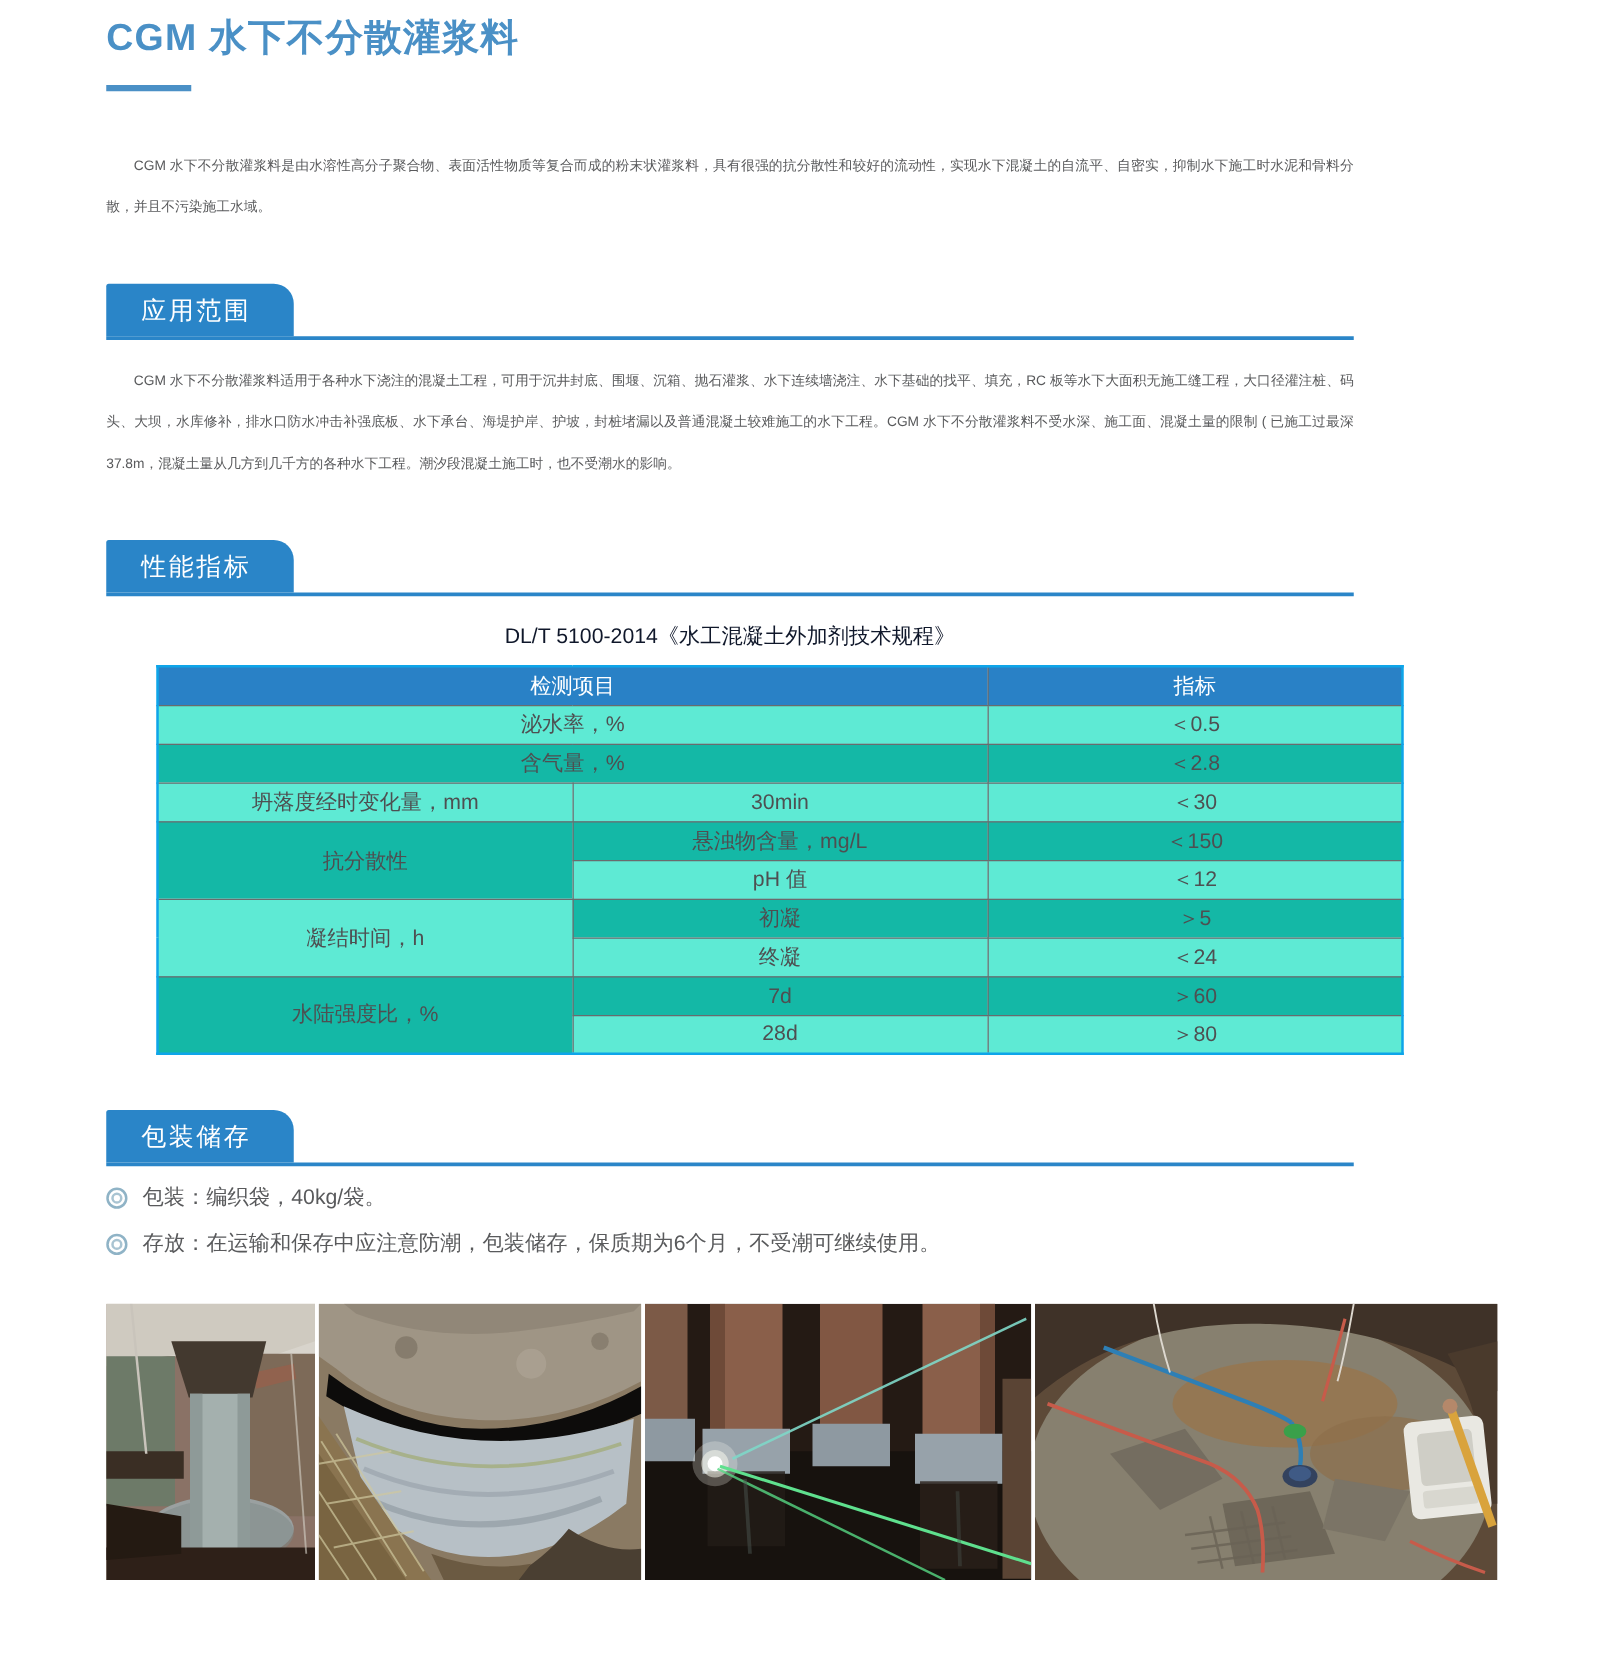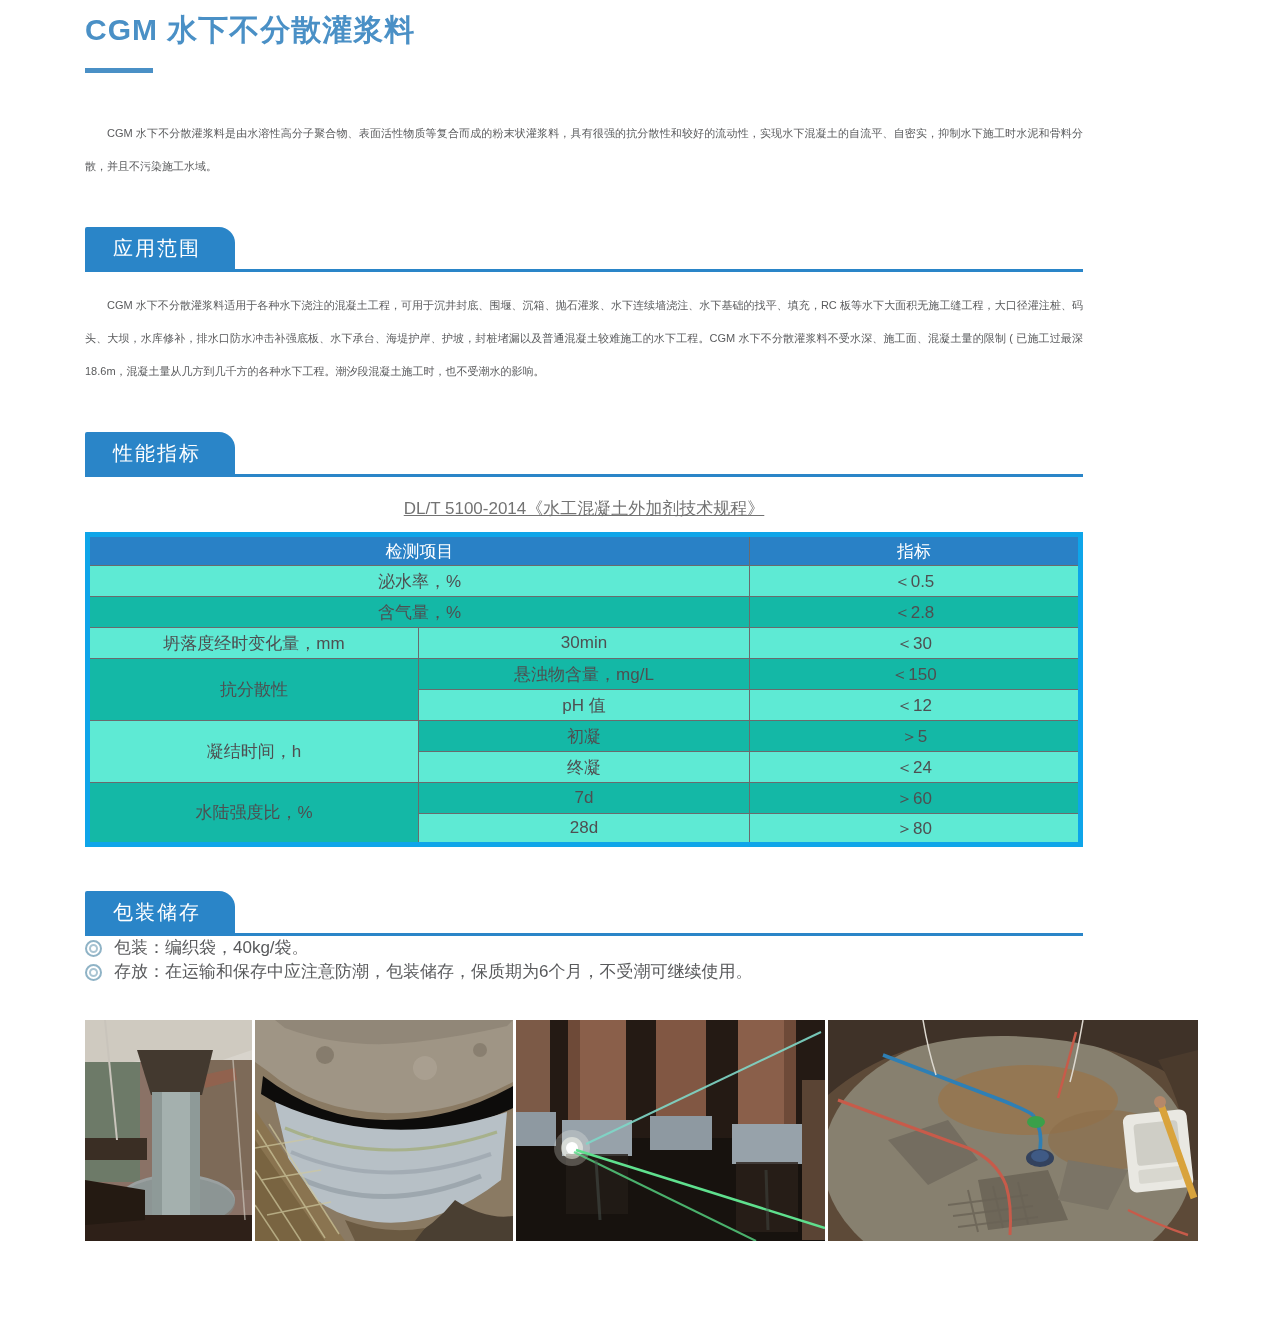--- a/index.html
+++ b/index.html
@@ -23,39 +23,38 @@
     border-bottom:3px solid #2a85c8;margin-top:44px;
     display:flex;align-items:flex-end;
   }
   .badge{
     background:#2a85c8;color:#ffffff;font-size:20px;font-weight:normal;
     padding:8px 34px 7px 28px;border-radius:2px 16px 0 0;
     letter-spacing:2px;
   }
   .section-body{margin-top:17px;}
   .table-caption{
-    text-align:center;font-size:17px;color:#737373;
+    text-align:center;font-size:17px;color:#0f172a;
     margin-top:20px;
-    text-decoration:underline;
   }
   table.perf{
     border-collapse:collapse;width:100%;margin-top:12px;
-    table-layout:fixed;border:5px solid #0ea5e9;
+    table-layout:fixed;border:2px solid #0ea5e9;margin-left:40px;
   }
   table.perf th,table.perf td{
     border:1.5px solid #6a6b6d;height:31px;text-align:center;
     font-size:17px;color:#4e4f51;font-weight:normal;padding:0 4px;
     box-sizing:border-box;
   }
   table.perf thead th{background:#2981c6;color:#ffffff;}
   td.bg-g{background:#5eead4;}
   td.bg-w{background:#14b8a6;}
   .bullet{
     display:flex;align-items:center;gap:12px;
-    font-size:17px;color:#595a5c;line-height:24px;
+    font-size:17px;color:#595a5c;margin-top:13px;line-height:24px;
   }
   .bullet:first-of-type{margin-top:18px;}
   .ring{
     width:13px;height:13px;border-radius:50%;
     border:2px solid #8fb3c6;position:relative;flex:0 0 auto;
   }
   .ring::after{
     content:'';position:absolute;inset:2px;border-radius:50%;
     border:2px solid #a9c4d2;
   }
@@ -68,21 +67,21 @@
 <div class="page">
 
   <h1 class="page-title">CGM 水下不分散灌浆料</h1>
   <div class="title-underline"></div>
 
   <p class="body-text intro">CGM 水下不分散灌浆料是由水溶性高分子聚合物、表面活性物质等复合而成的粉末状灌浆料，具有很强的抗分散性和较好的流动性，实现水下混凝土的自流平、自密实，抑制水下施工时水泥和骨料分散，并且不污染施工水域。</p>
 
   <div class="section-header">
     <div class="badge">应用范围</div>
   </div>
-  <p class="body-text section-body">CGM 水下不分散灌浆料适用于各种水下浇注的混凝土工程，可用于沉井封底、围堰、沉箱、抛石灌浆、水下连续墙浇注、水下基础的找平、填充，RC 板等水下大面积无施工缝工程，大口径灌注桩、码头、大坝，水库修补，排水口防水冲击补强底板、水下承台、海堤护岸、护坡，封桩堵漏以及普通混凝土较难施工的水下工程。CGM 水下不分散灌浆料不受水深、施工面、混凝土量的限制 ( 已施工过最深 18.6m，混凝土量从几方到几千方的各种水下工程。潮汐段混凝土施工时，也不受潮水的影响。</p>
+  <p class="body-text section-body">CGM 水下不分散灌浆料适用于各种水下浇注的混凝土工程，可用于沉井封底、围堰、沉箱、抛石灌浆、水下连续墙浇注、水下基础的找平、填充，RC 板等水下大面积无施工缝工程，大口径灌注桩、码头、大坝，水库修补，排水口防水冲击补强底板、水下承台、海堤护岸、护坡，封桩堵漏以及普通混凝土较难施工的水下工程。CGM 水下不分散灌浆料不受水深、施工面、混凝土量的限制 ( 已施工过最深 37.8m，混凝土量从几方到几千方的各种水下工程。潮汐段混凝土施工时，也不受潮水的影响。</p>
 
   <div class="section-header">
     <div class="badge">性能指标</div>
   </div>
   <div class="table-caption">DL/T 5100-2014《水工混凝土外加剂技术规程》</div>
 
   <table class="perf">
     <thead>
       <tr>
         <th colspan="2" style="width:66.66%">检测项目</th>

